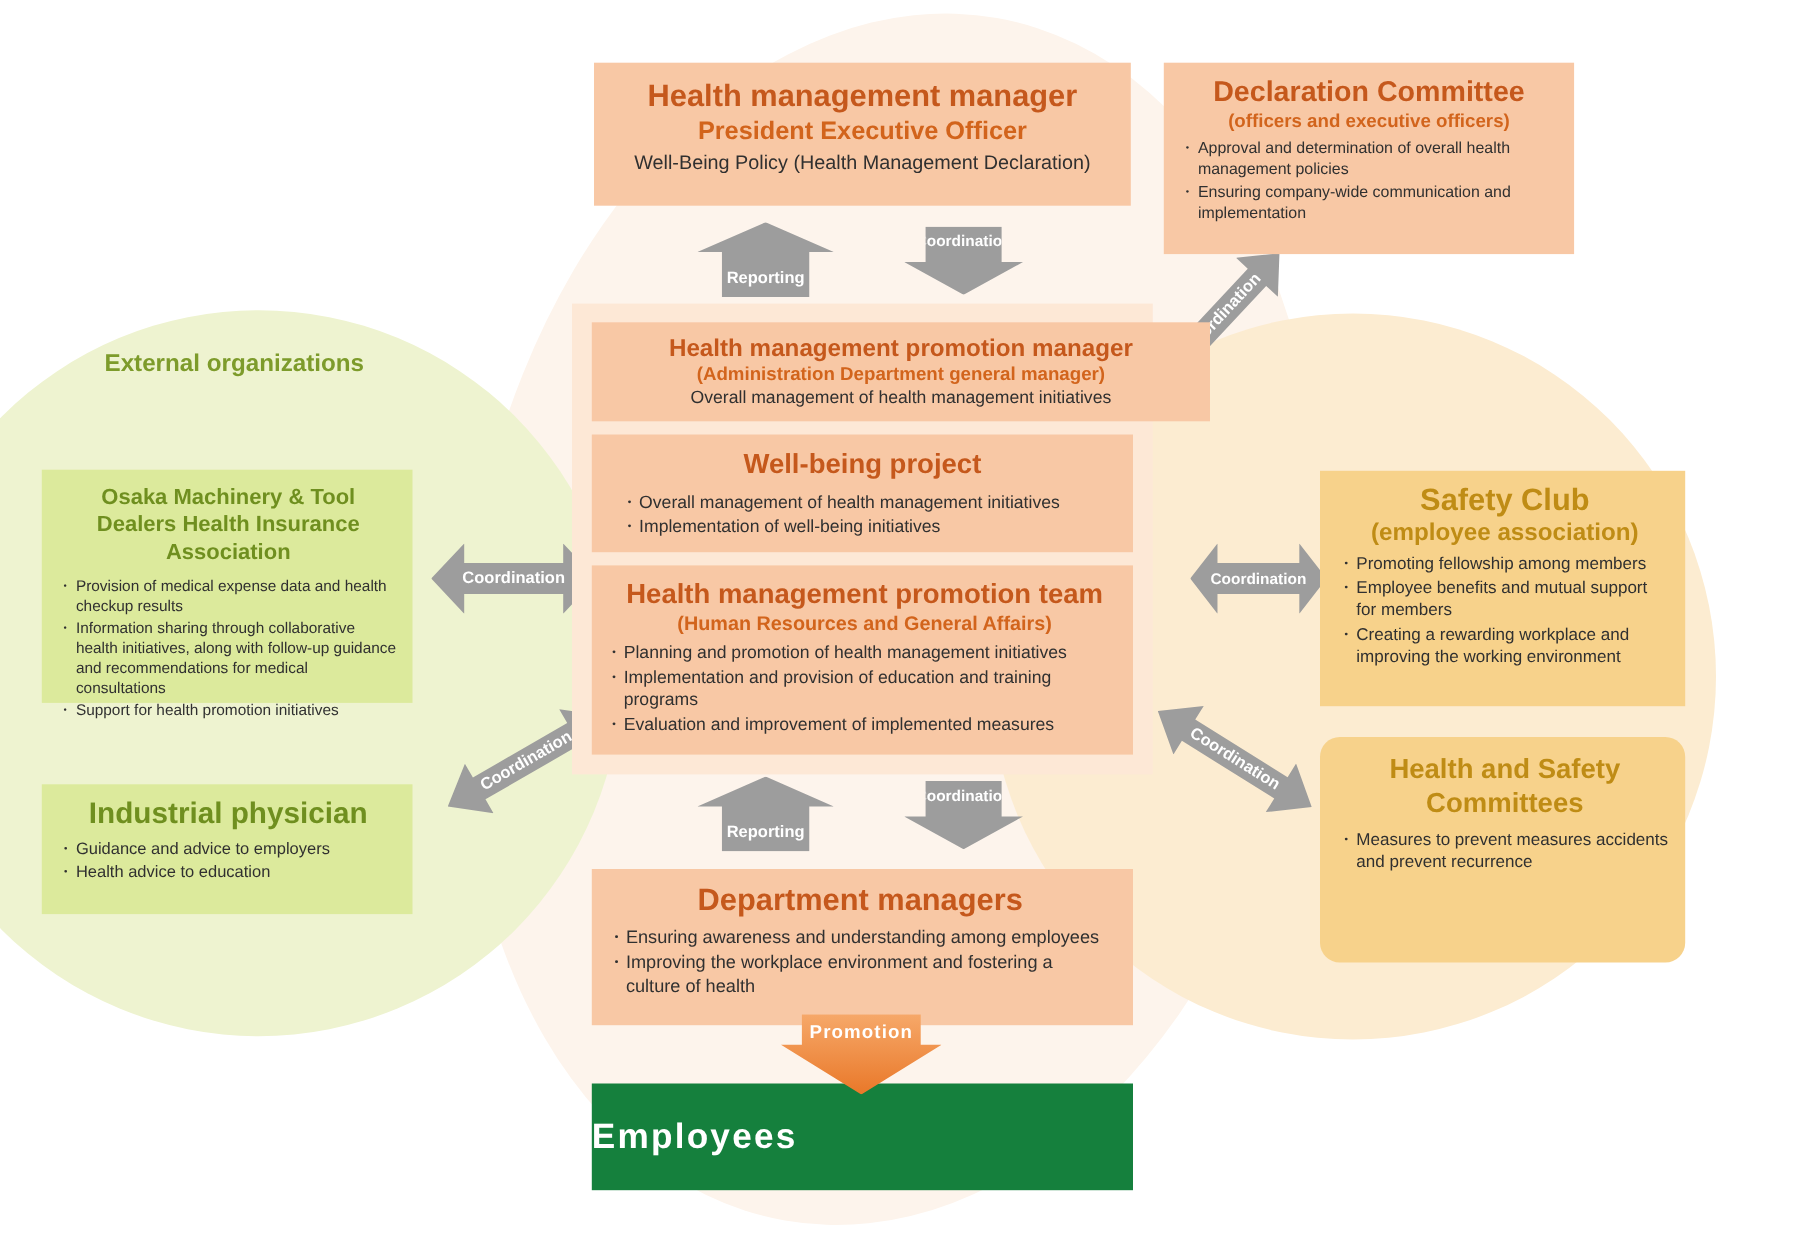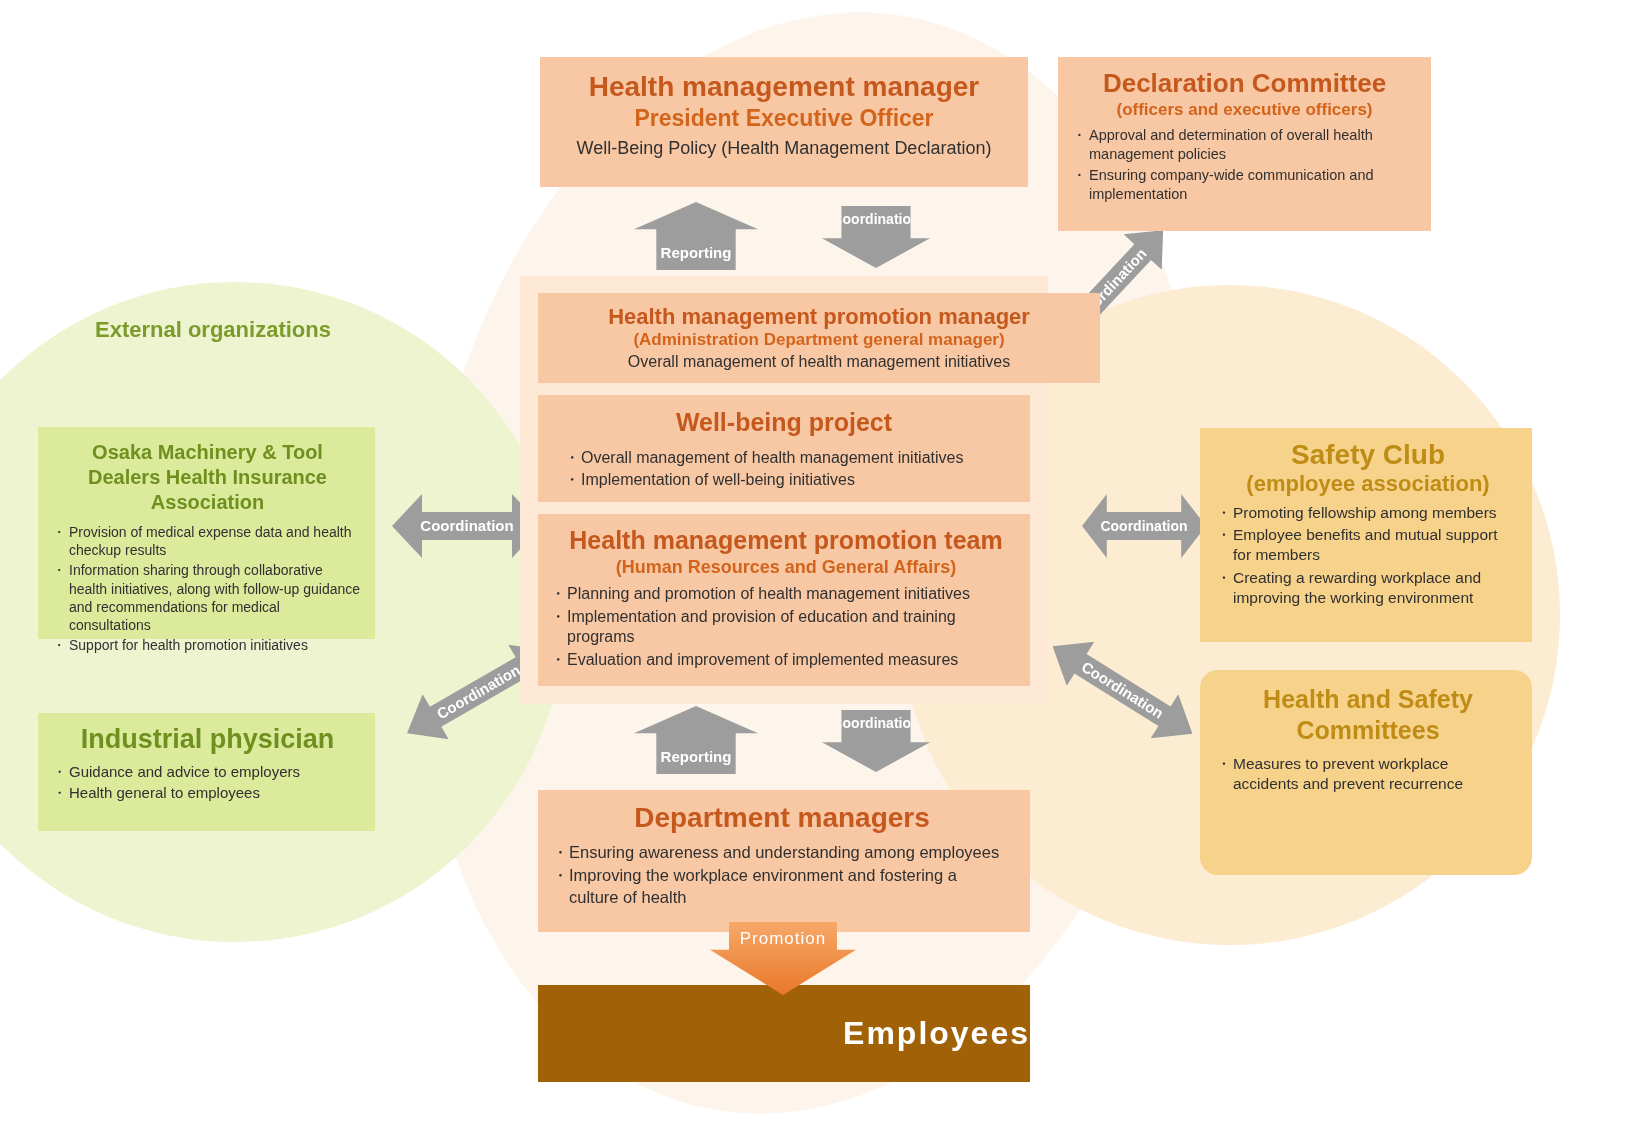--- a/index.html
+++ b/index.html
@@ -38,22 +38,22 @@
   .arr-down .lbl{top:5px;}
   .arr-dbl{clip-path:polygon(0 50%,20% 0,20% 28%,80% 28%,80% 0,100% 50%,80% 100%,80% 72%,20% 72%,20% 100%);}
   .arr-dbl .lbl{top:50%;transform:translateY(-52%);}
   .arr-dbl-diag{clip-path:polygon(0 50%,20% 0,20% 28%,80% 28%,80% 0,100% 50%,80% 100%,80% 72%,20% 72%,20% 100%);}
   .arr-dbl-diag .lbl{top:50%;transform:translateY(-52%);}
   .promo{
     background:linear-gradient(180deg,#f6a869 0%,#e97829 100%);
     clip-path:polygon(13% 0,87% 0,87% 38%,100% 38%,50% 100%,0 38%,13% 38%);
     color:#fff;
   }
-  .promo .lbl{position:absolute;top:7px;width:100%;text-align:center;font-size:17px;font-weight:normal;letter-spacing:1px;}
-  .employees{background:#a16207;display:flex;align-items:center;justify-content:flex-end;}
+  .promo .lbl{position:absolute;top:7px;width:100%;text-align:center;font-size:17px;font-weight:bold;letter-spacing:1px;}
+  .employees{background:#15803d;display:flex;align-items:center;justify-content:flex-start;}
 </style>
 </head>
 <body>
 
 <div class="abs blob" style="left:425px;top:8px;width:770px;height:1110px;"></div>
 <div class="abs circle green" style="left:-95px;top:282px;width:660px;height:660px;"></div>
 <div class="abs circle peach" style="left:900px;top:285px;width:660px;height:660px;"></div>
 
 <div class="abs arr arr-dbl-diag" style="left:1037px;top:259px;width:150px;height:52px;transform:rotate(-47deg);">
   <div class="lbl">Coordination</div>
@@ -134,38 +134,38 @@
     <li>Provision of medical expense data and health checkup results</li>
     <li>Information sharing through collaborative health initiatives, along with follow-up guidance and recommendations for medical consultations</li>
     <li>Support for health promotion initiatives</li>
   </ul>
 </div>
 
 <div class="abs gbox" style="left:38px;top:713px;width:337px;height:118px;padding:12px 14px 6px 16px;">
   <div class="t-green" style="font-size:27px;line-height:1.1;">Industrial physician</div>
   <ul class="blt" style="font-size:15px;margin-top:7px;">
     <li>Guidance and advice to employers</li>
-    <li>Health general to employees</li>
+    <li>Health advice to education</li>
   </ul>
 </div>
 
 <div class="abs abox" style="left:1200px;top:428px;width:332px;height:214px;padding:12px 14px 6px 18px;">
   <div class="t-amber" style="font-size:28px;line-height:1.1;">Safety Club</div>
   <div class="t-amber" style="font-size:22px;line-height:1.2;">(employee association)</div>
   <ul class="blt" style="font-size:15.5px;margin-top:6px;line-height:1.28;">
     <li>Promoting fellowship among members</li>
     <li>Employee benefits and mutual support for members</li>
     <li>Creating a rewarding workplace and improving the working environment</li>
   </ul>
 </div>
 
 <div class="abs abox" style="left:1200px;top:670px;width:332px;height:205px;padding:14px 14px 6px 18px;border-radius:18px;">
   <div class="t-amber" style="font-size:25px;line-height:1.22;">Health and Safety Committees</div>
   <ul class="blt" style="font-size:15.5px;margin-top:9px;">
-    <li>Measures to prevent workplace accidents and prevent recurrence</li>
+    <li>Measures to prevent measures accidents and prevent recurrence</li>
   </ul>
 </div>
 
 <div class="abs obox" style="left:538px;top:790px;width:492px;height:142px;padding:13px 20px 6px 16px;">
   <div class="t-burnt" style="font-size:28px;line-height:1.1;">Department managers</div>
   <ul class="blt" style="font-size:16.5px;margin-top:8px;">
     <li>Ensuring awareness and understanding among employees</li>
     <li>Improving the workplace environment and fostering a culture of health</li>
   </ul>
 </div>

